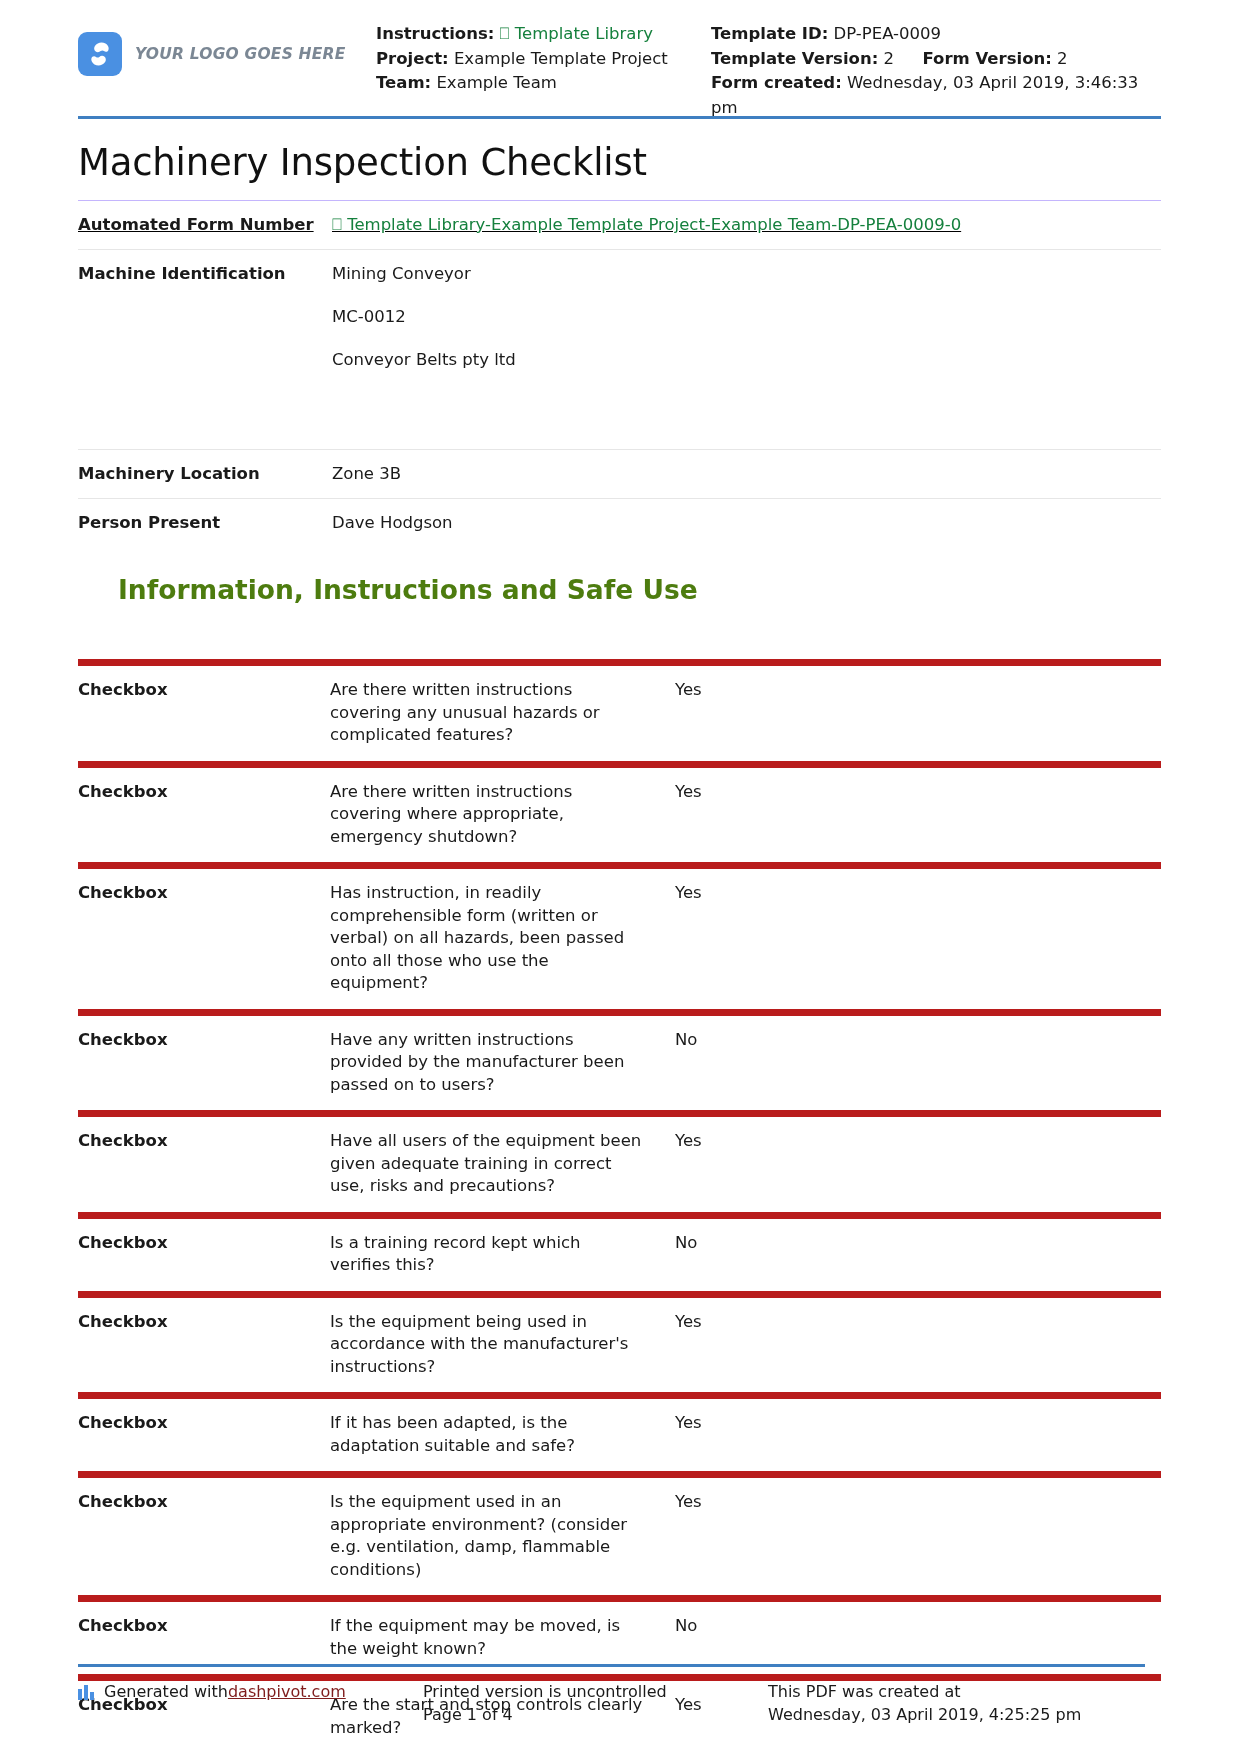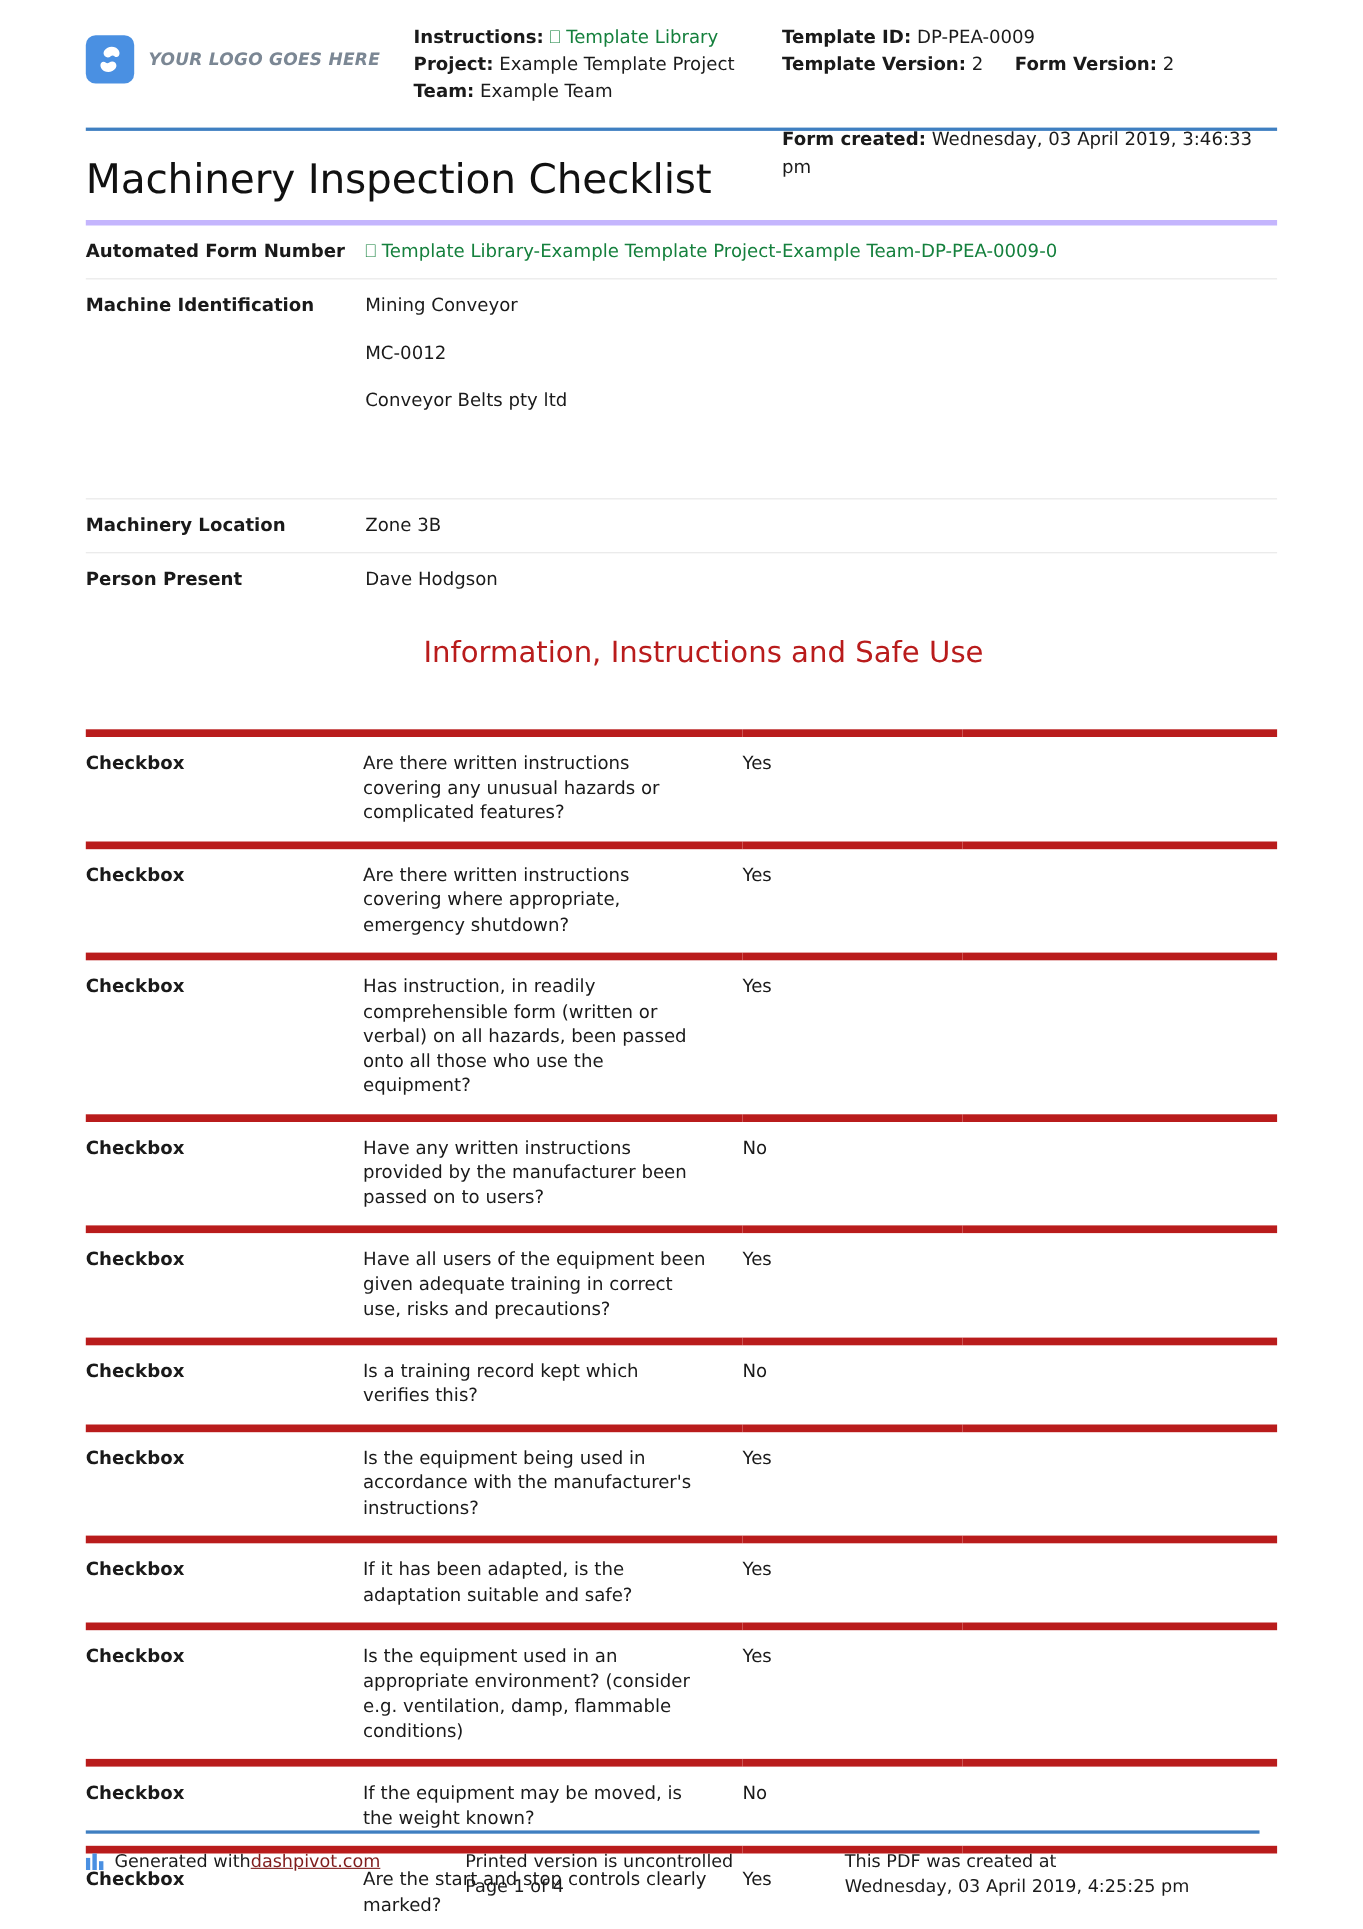--- a/index.html
+++ b/index.html
@@ -51,21 +51,21 @@
   }
   .meta-col {
     font-size: 16.5px;
     line-height: 24.5px;
     color: #1a1a1a;
   }
   .meta-col.left { flex: 0 0 335px; }
   .meta-col.right { flex: 1 1 auto; }
   .meta-col b { font-weight: bold; }
   .meta-row { white-space: nowrap; }
-  .meta-row.wrap { white-space: normal; margin-top: 44px; }
+  .meta-row.wrap { white-space: normal; }
   .gap { display: inline-block; width: 18px; }
   .ph { font-family: "DejaVu Sans", sans-serif; color:#15803d; }
 
   
   .rule-top {
     border-top: 3px solid #3f7fc1;
     margin-top: 4px;
   }
   .rule-bottom {
     border-top: 3px solid #3f7fc1;
@@ -77,44 +77,43 @@
     font-size: 37px;
     font-weight: normal;
     color: #111;
     letter-spacing: -0.2px;
     padding: 22px 0 16px 0;
   }
 
   
   .ftable { width: 100%; border-collapse: collapse; }
   .ftable tr { border-top: 1px solid #e6e6e6; }
-  .ftable tr:first-child { border-top: 5px solid #c4b5fd; }
+  .ftable tr:first-child { border-top: 1px solid #c4b5fd; text-decoration: underline; }
   .ftable td {
     vertical-align: top;
     padding: 13px 0 13px 0;
     font-size: 16.5px;
     line-height: 22px;
     color: #1a1a1a;
   }
   td.flabel {
     width: 252px;
     font-weight: bold;
     padding-right: 12px;
   }
   td.fvalue { padding-left: 2px; }
   .fvalue p { margin-bottom: 21px; }
   .fvalue p:last-child { margin-bottom: 0; }
   .mi-pad { height: 44px; }
 
   
   .section-head {
-    text-align: center;
     font-size: 26.5px;
-    font-weight: normal;
-    color: #b91c1c;
+    font-weight: bold;
+    color: #4d7c0f;
     padding: 27px 0 0 0;
     margin-left: 40px;
   }
   .section-spacer { height: 54px; }
 
   
   .ctable { width: 100%; border-collapse: collapse; }
   .ctable tr { border-top: 7px solid #b91c1c; }
   .ctable td {
     vertical-align: top;

